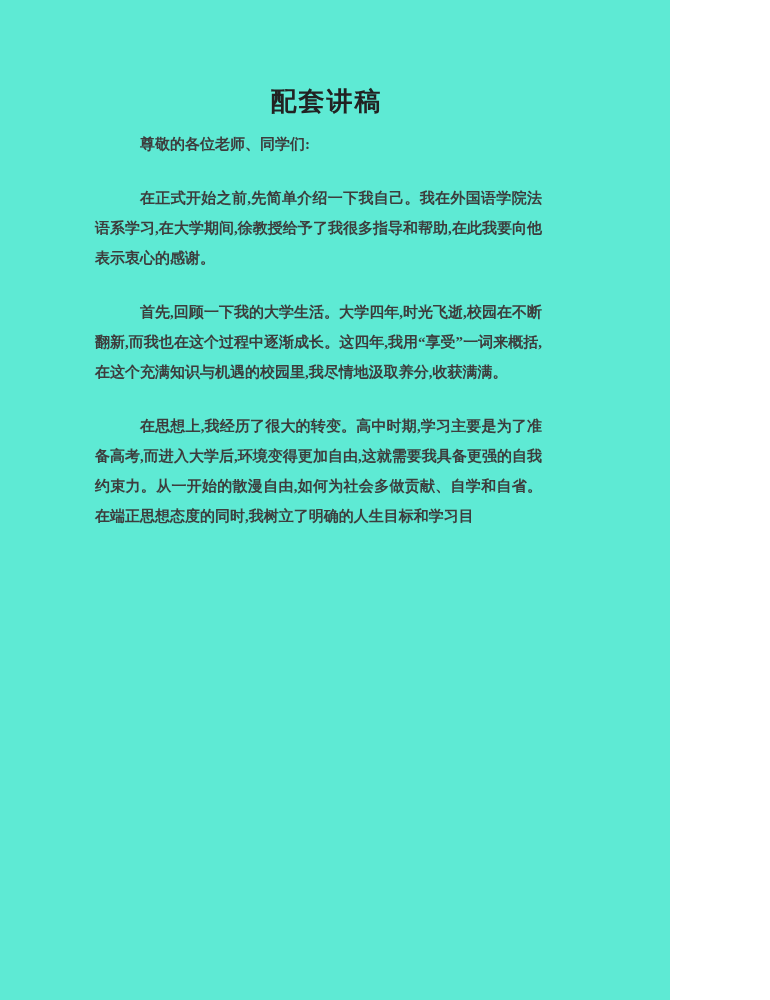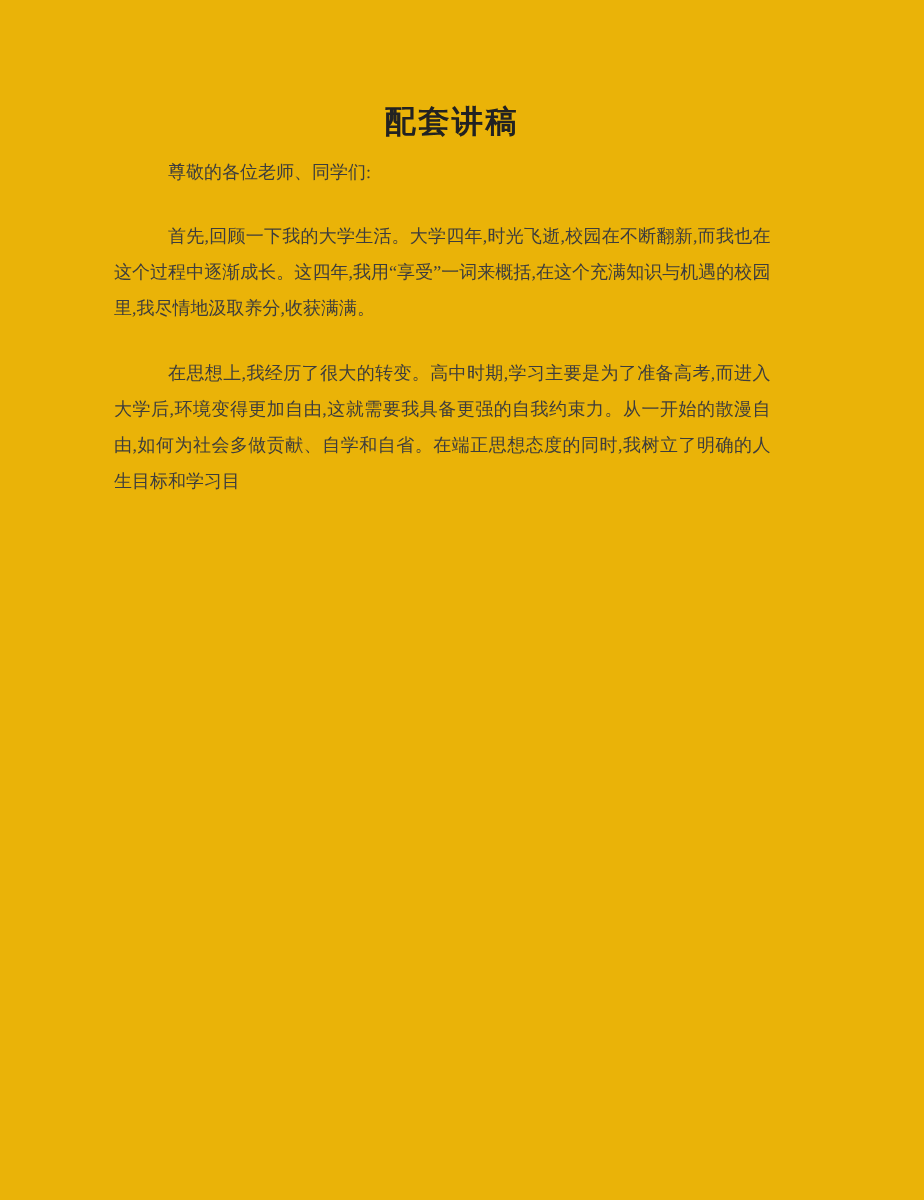--- a/index.html
+++ b/index.html
@@ -2,23 +2,23 @@
 <html lang="zh"><head>
 <meta charset="utf-8">
 <style>
   html, body {
     margin: 0;
     padding: 0;
     background: #ffffff;
   }
   .page {
     position: relative;
-    width: 770px;
+    width: 670px;
     height: 1000px;
-    background: #eab308;
+    background: #5eead4;
     overflow: hidden;
     font-family: "Liberation Serif", "DejaVu Serif", serif;
     color: #3d3d3d;
     box-sizing: border-box;
   }
   .content {
     box-sizing: border-box;
     padding: 85px 112px 0 95px;
   }
   .doc-title {
@@ -30,32 +30,34 @@
     color: #222222;
     line-height: 33px;
   }
   .para {
     margin: 0 16px 24px 0;
     font-size: 15px;
     line-height: 30px;
     text-align: justify;
     text-indent: 45px;
     word-break: break-all;
+    font-weight: bold;
   }
 </style>
 </head>
 <body>
 
 <div class="page">
   <div class="content">
     <h1 class="doc-title">配套讲稿</h1>
 
     <p class="para">尊敬的各位老师、同学们:</p>
 
 
+    <p class="para">在正式开始之前,先简单介绍一下我自己。我在外国语学院法语系学习,在大学期间,徐教授给予了我很多指导和帮助,在此我要向他表示衷心的感谢。</p>
 
     <p class="para">首先,回顾一下我的大学生活。大学四年,时光飞逝,校园在不断翻新,而我也在这个过程中逐渐成长。这四年,我用“享受”一词来概括,在这个充满知识与机遇的校园里,我尽情地汲取养分,收获满满。</p>
 
 
 
     <p class="para">在思想上,我经历了很大的转变。高中时期,学习主要是为了准备高考,而进入大学后,环境变得更加自由,这就需要我具备更强的自我约束力。从一开始的散漫自由,如何为社会多做贡献、自学和自省。在端正思想态度的同时,我树立了明确的人生目标和学习目</p>
   </div>
 </div>
 
 </body></html>

